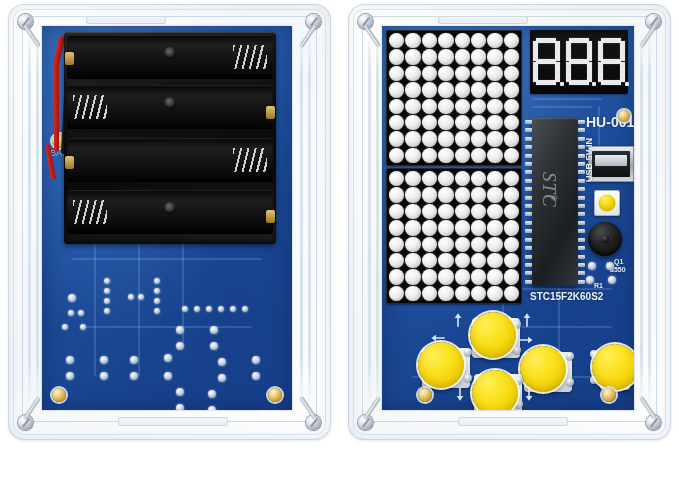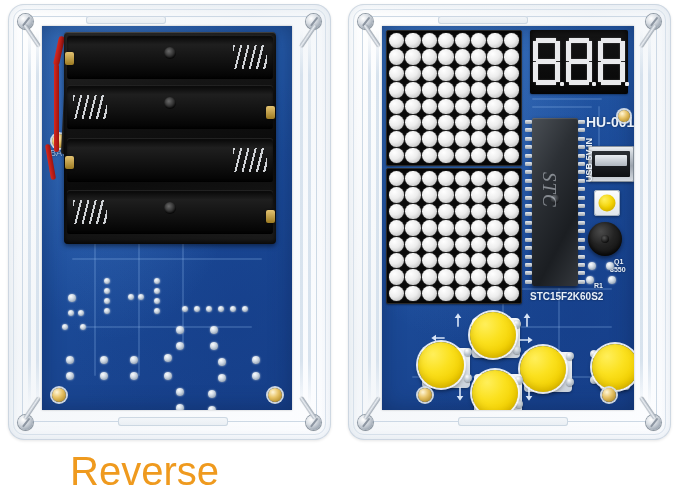--- a/index.html
+++ b/index.html
@@ -748,15 +748,14 @@
     <div class="post" style="left:10px; bottom:10px;">
       <div class="head" style="left:0; bottom:0;"></div>
       <div class="rod" style="left:12px; bottom:9px; transform:rotate(34deg);"></div>
     </div>
     <div class="post" style="right:10px; bottom:10px;">
       <div class="head" style="right:0; bottom:0;"></div>
       <div class="rod" style="right:12px; bottom:9px; transform:rotate(-34deg);"></div>
     </div>
   </div>
 
-  <div class="caption" id="caption-left">Reverse</div>
 
 </div>
 
 </body></html>

